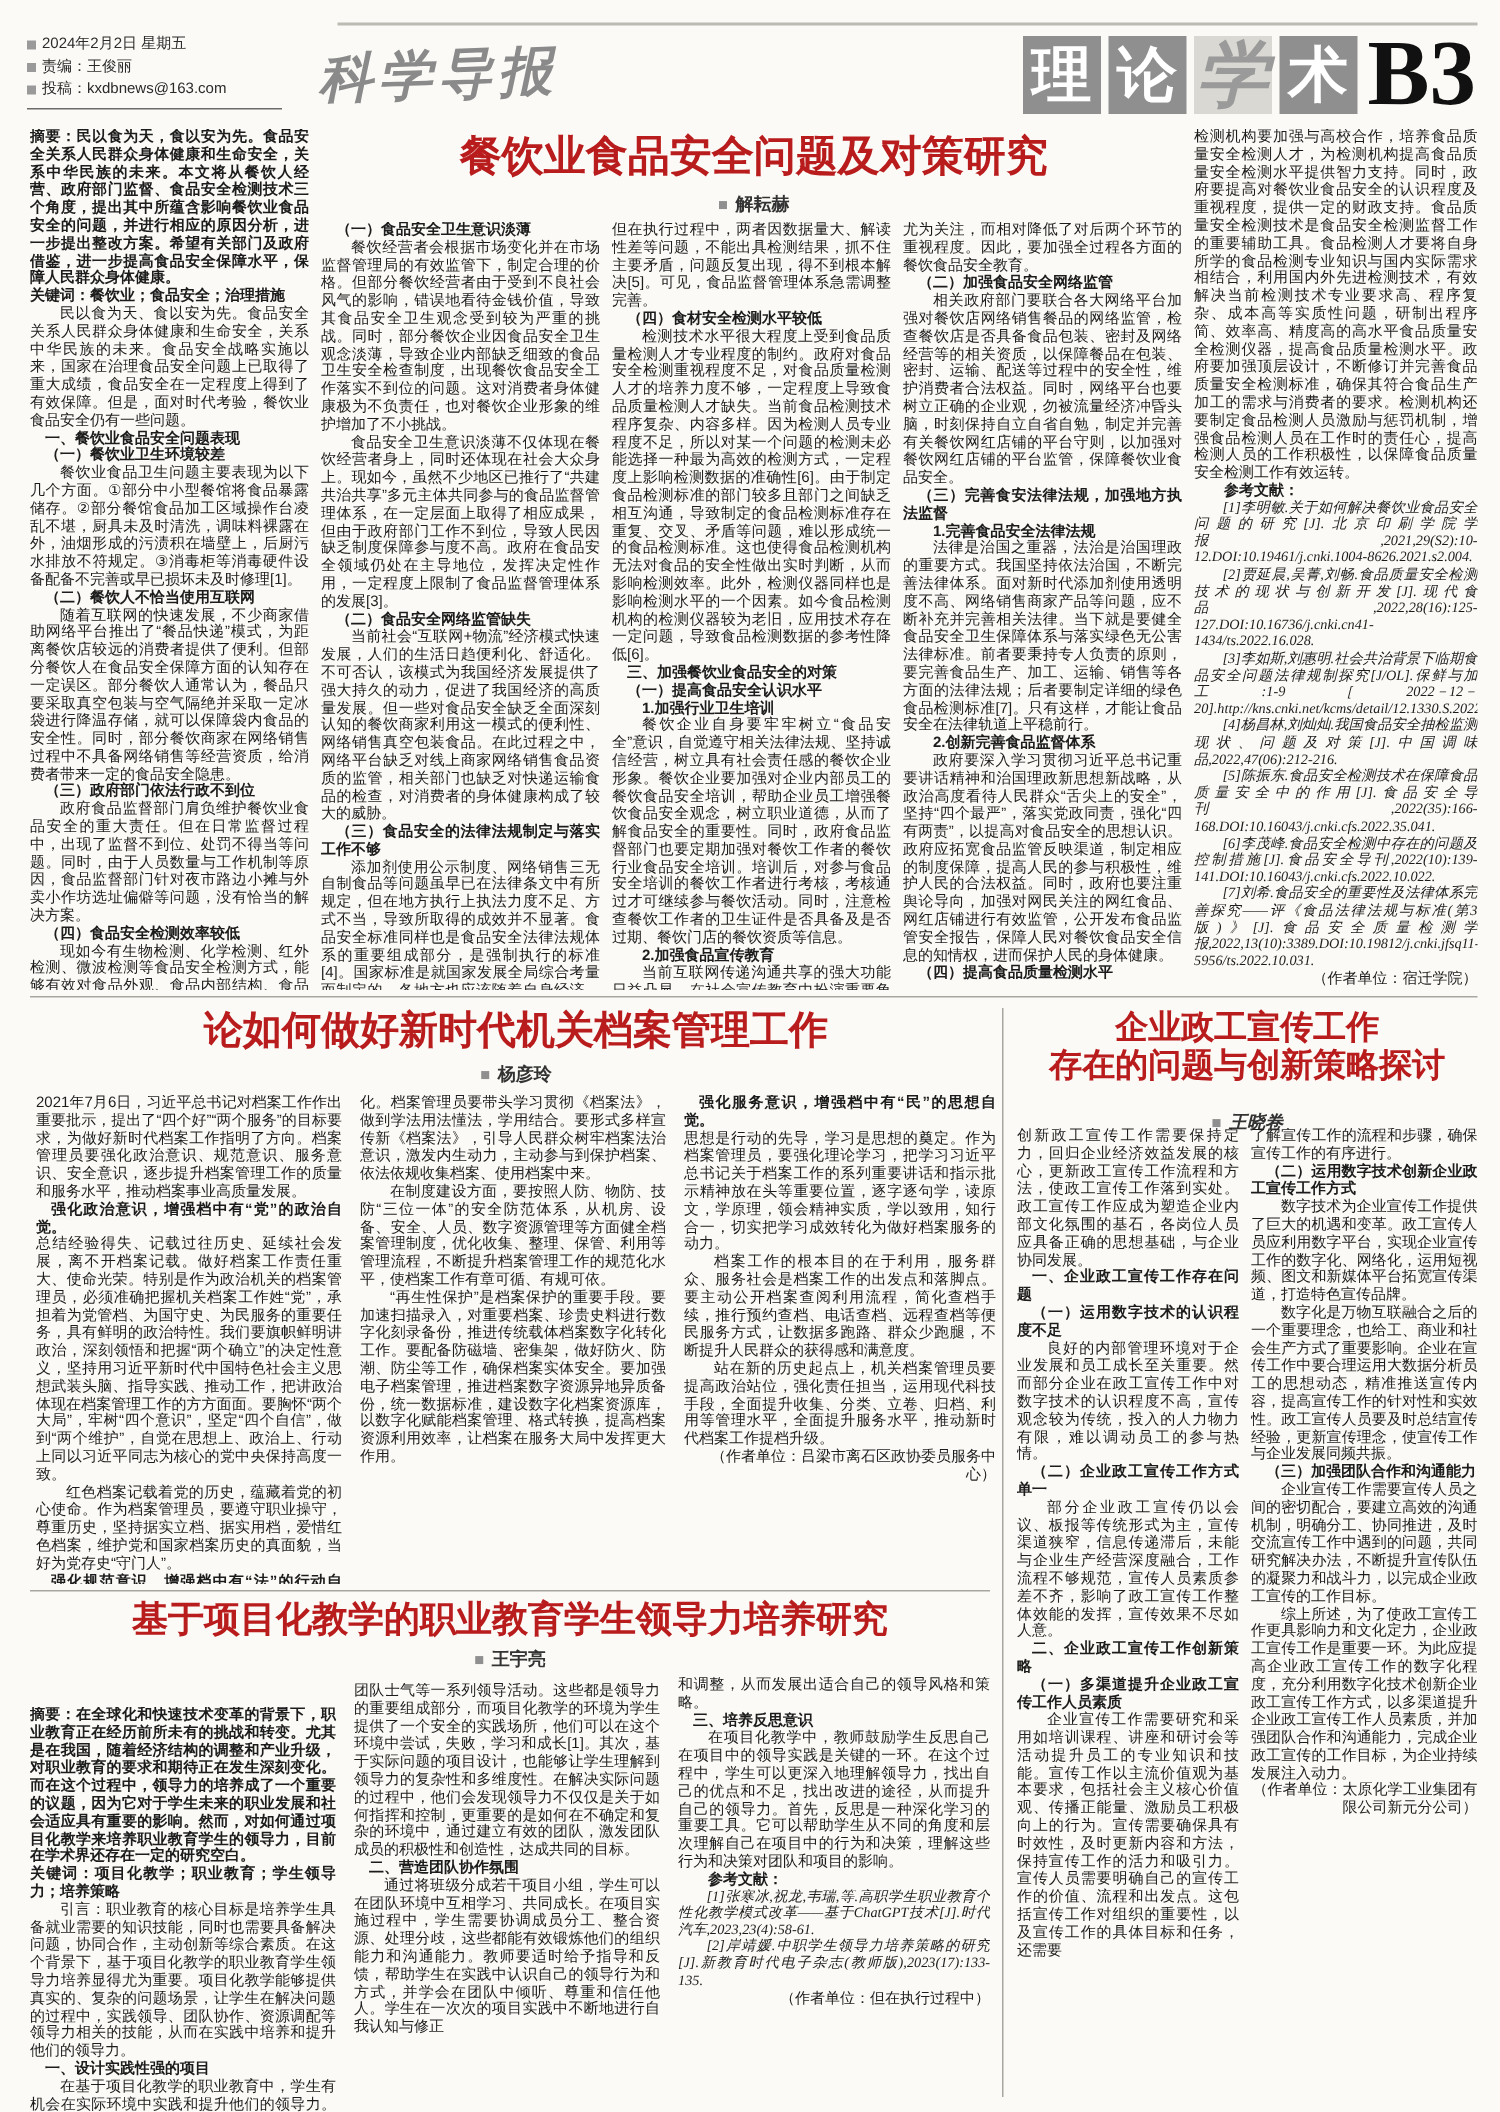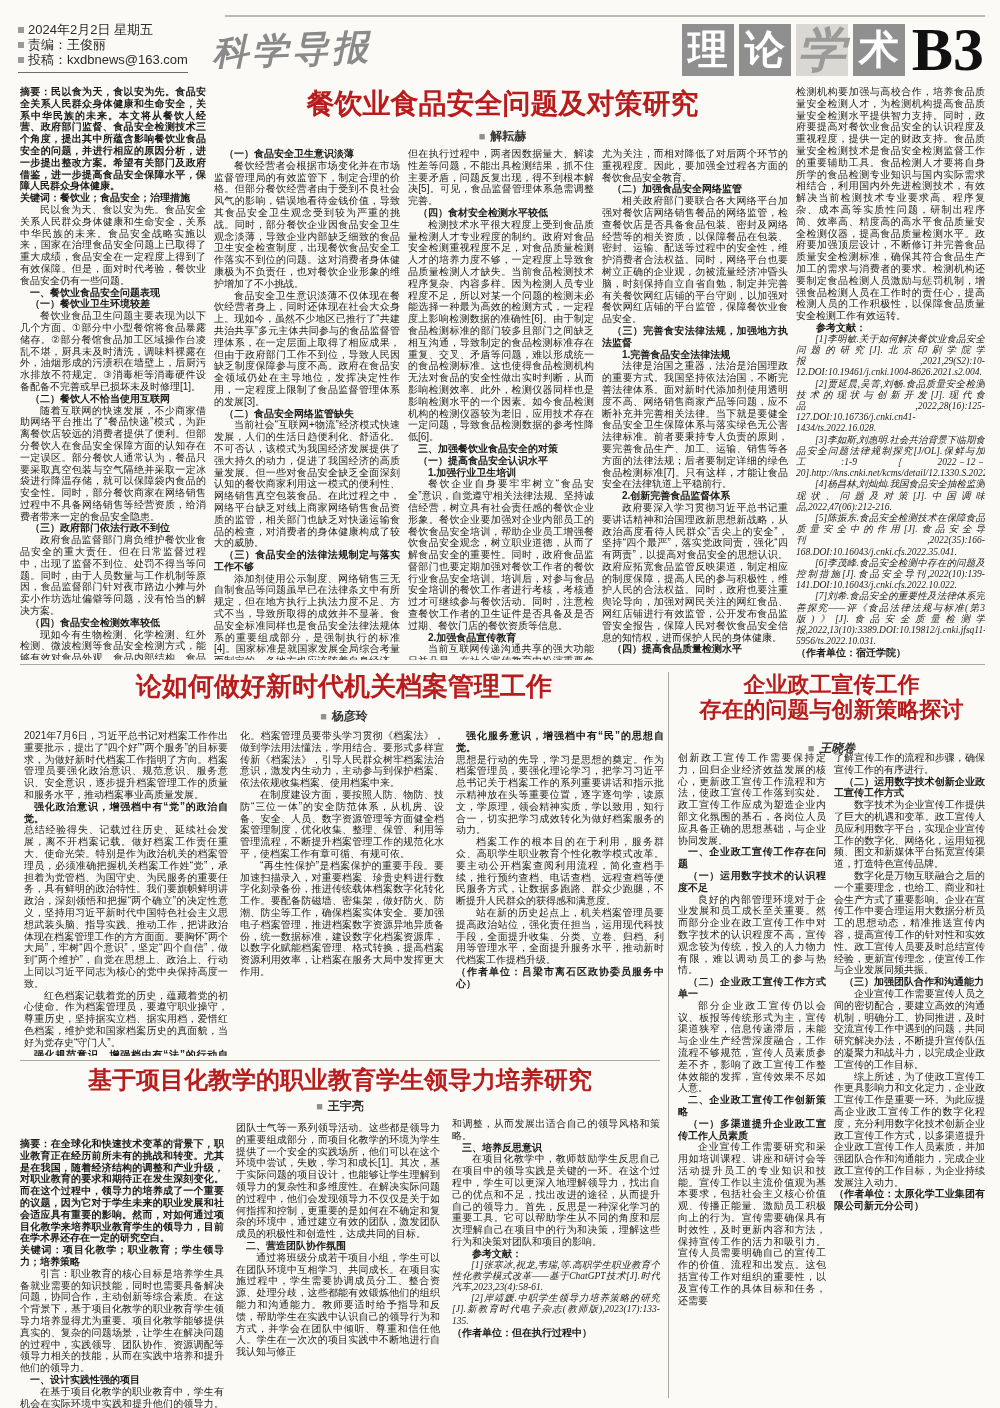--- a/index.html
+++ b/index.html
@@ -1,21 +1,21 @@
 <!DOCTYPE html>
 <html><head>
 <meta charset="utf-8">
 <style>
   html,body{margin:0;padding:0;background:#dedbd4;}
   .page{position:relative;width:1000px;height:1408px;margin:0 auto;background:#fbfaf6;overflow:hidden;
         font-family:"Liberation Sans","DejaVu Sans",sans-serif;color:#1c1c1c;}
   
   .top-rule{position:absolute;left:225px;top:15px;width:760px;height:2px;background:#bdbab4;}
   .dateblock{position:absolute;left:18px;top:22px;width:170px;border-bottom:1.5px solid #6b6b6b;padding-bottom:5px;}
-  .dateblock .row{display:flex;align-items:center;gap:4px;font-size:13px;line-height:15px;color:#2a2a2a;}
+  .dateblock .row{display:flex;align-items:center;gap:4px;font-size:10px;line-height:15px;color:#2a2a2a;}
   .sq{width:6px;height:6px;background:#9a9a9a;flex:0 0 auto;}
   .masthead{position:absolute;left:212px;top:26px;font-family:"Liberation Serif","DejaVu Serif",serif;
             font-size:36px;font-weight:bold;font-style:italic;color:#8a8a8a;transform:rotate(-2deg);
             letter-spacing:4px;}
   .badge{position:absolute;right:16px;top:14px;display:flex;align-items:center;gap:5px;}
   .tile{width:52px;height:52px;display:flex;align-items:center;justify-content:center;
         background:#8f8f8f;color:#fff;font-size:40px;font-weight:bold;}
   .tile.light{background:#dad8d3;color:#9a9a9a;font-style:italic;font-size:48px;}
   .pageno{font-family:"Liberation Serif","DejaVu Serif",serif;font-size:62px;font-weight:bold;color:#111;margin-left:2px;}
   
@@ -26,21 +26,21 @@
   .col{position:absolute;overflow:hidden;font-size:10px;line-height:11.8px;}
   .ln{margin:0;text-align:justify;}
   .ln-p{text-indent:2em;}
   .ln-pc{text-indent:0;}
   .ln-h1{font-weight:bold;text-indent:1em;}
   .ln-h2{font-weight:bold;font-family:"Liberation Serif","DejaVu Serif",serif;text-indent:1em;}
   .ln-h3{font-weight:bold;text-indent:2em;}
   .ln-abs{font-weight:bold;font-family:"Liberation Serif","DejaVu Serif",serif;}
   .ln-refh{font-weight:bold;text-indent:2em;font-family:"Liberation Serif","DejaVu Serif",serif;}
   .ln-ref{font-family:"Liberation Serif","DejaVu Serif",serif;font-style:italic;font-size:9.5px;line-height:11.2px;text-indent:2em;}
-  .ln-author{font-weight:bold;}
+  .ln-author{font-weight:normal;text-align:right;}
   .hr{position:absolute;height:1px;background:#a9a6a0;}
   .vr{position:absolute;width:1px;background:#a9a6a0;}
 </style>
 </head>
 <body>
 
 <div class="page">
 
   <div class="top-rule"></div>
   <div class="dateblock">
@@ -146,21 +146,21 @@
         <p class="ln ln-h1">强化规范意识，增强档中有“法”的行动自觉。</p>
       </div>
     <div class="col" style="left:216px;top:58px;width:204px;height:326px;">
         <p class="ln ln-pc">化。档案管理员要带头学习贯彻《档案法》，做到学法用法懂法，学用结合。要形式多样宣传新《档案法》，引导人民群众树牢档案法治意识，激发内生动力，主动参与到保护档案、依法依规收集档案、使用档案中来。</p>
         <p class="ln ln-p">在制度建设方面，要按照人防、物防、技防“三位一体”的安全防范体系，从机房、设备、安全、人员、数字资源管理等方面健全档案管理制度，优化收集、整理、保管、利用等管理流程，不断提升档案管理工作的规范化水平，使档案工作有章可循、有规可依。</p>
         <p class="ln ln-p">“再生性保护”是档案保护的重要手段。要加速扫描录入，对重要档案、珍贵史料进行数字化刻录备份，推进传统载体档案数字化转化工作。要配备防磁墙、密集架，做好防火、防潮、防尘等工作，确保档案实体安全。要加强电子档案管理，推进档案数字资源异地异质备份，统一数据标准，建设数字化档案资源库，以数字化赋能档案管理、格式转换，提高档案资源利用效率，让档案在服务大局中发挥更大作用。</p>
       </div>
     <div class="col" style="left:432px;top:58px;width:208px;height:326px;">
         <p class="ln ln-h1">强化服务意识，增强档中有“民”的思想自觉。</p>
         <p class="ln ln-pc">思想是行动的先导，学习是思想的奠定。作为档案管理员，要强化理论学习，把学习习近平总书记关于档案工作的系列重要讲话和指示批示精神放在头等重要位置，逐字逐句学，读原文，学原理，领会精神实质，学以致用，知行合一，切实把学习成效转化为做好档案服务的动力。</p>
-        <p class="ln ln-p">档案工作的根本目的在于利用，服务群众、高职学生职业教育个性化教学模式改革。要主动公开档案查阅利用流程，简化查档手续，推行预约查档、电话查档、远程查档等便民服务方式，让数据多跑路、群众少跑腿，不断提升人民群众的获得感和满意度。</p>
+        <p class="ln ln-p">档案工作的根本目的在于利用，服务群众、服务社会是档案工作的出发点和落脚点。要主动公开档案查阅利用流程，简化查档手续，推行预约查档、电话查档、远程查档等便民服务方式，让数据多跑路、群众少跑腿，不断提升人民群众的获得感和满意度。</p>
         <p class="ln ln-p">站在新的历史起点上，机关档案管理员要提高政治站位，强化责任担当，运用现代科技手段，全面提升收集、分类、立卷、归档、利用等管理水平，全面提升服务水平，推动新时代档案工作提档升级。</p>
         <p class="ln ln-author">（作者单位：吕梁市离石区政协委员服务中心）</p>
       </div>
   </div>
 
   <div class="hr" style="left:20px;top:1060px;width:640px;"></div>
 
   <div class="art" style="left:678px;top:672px;width:307px;height:726px;">
     <div class="art-title" style="left:0;top:0;width:307px;font-size:22px;">
       <div>企业政工宣传工作</div>

